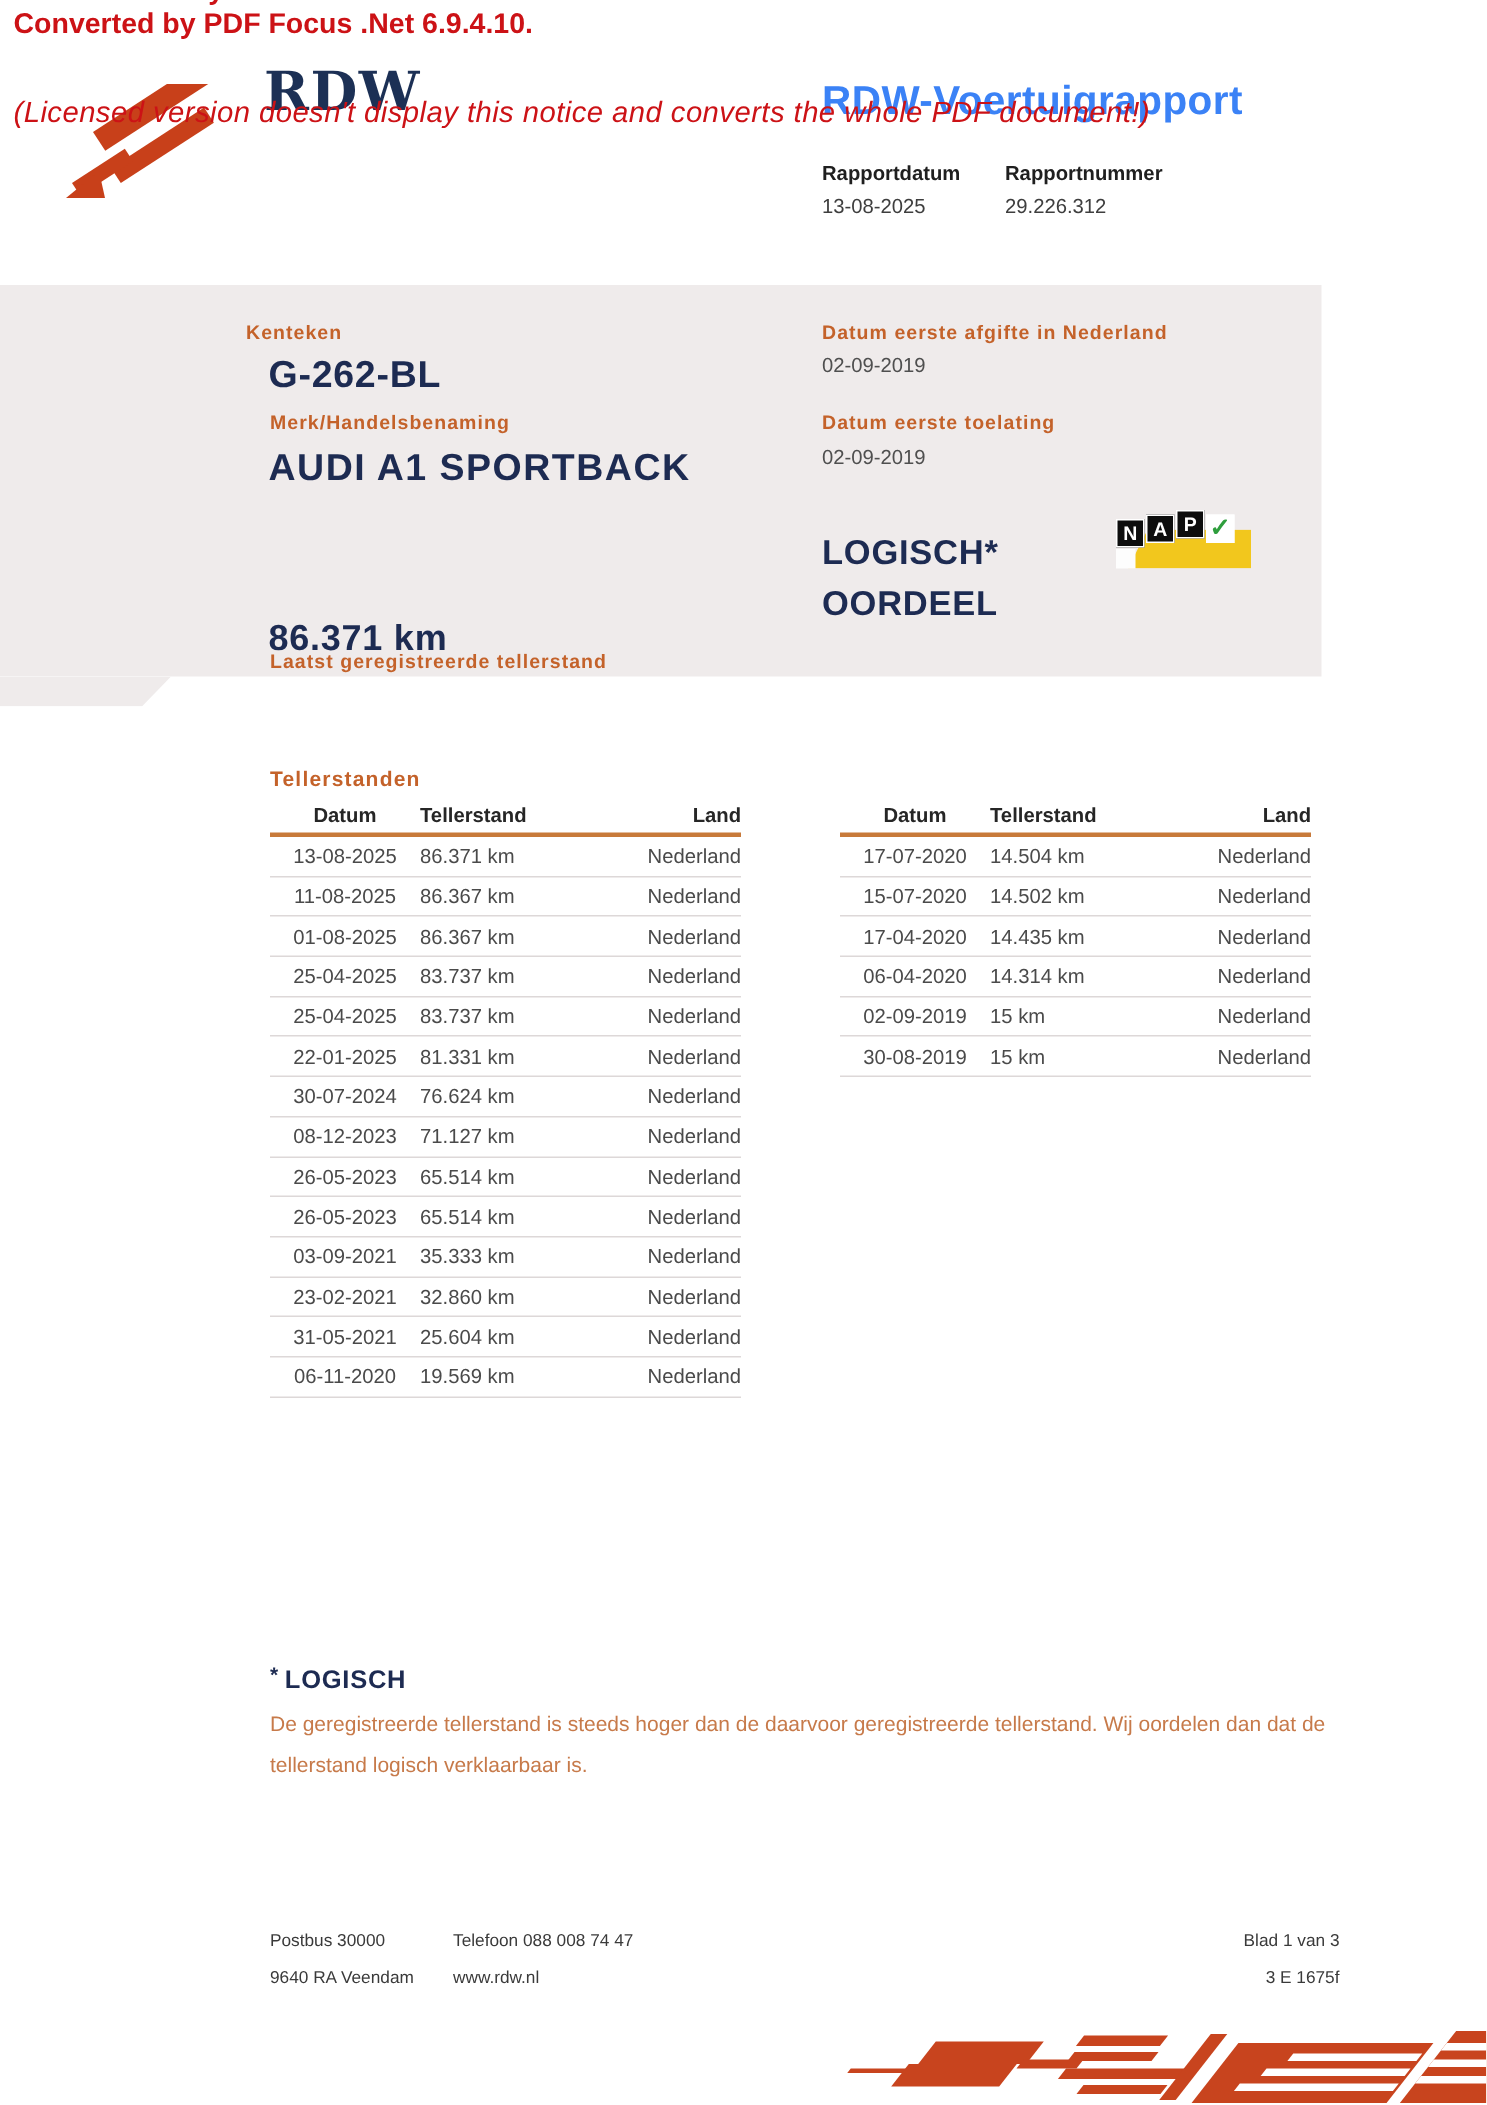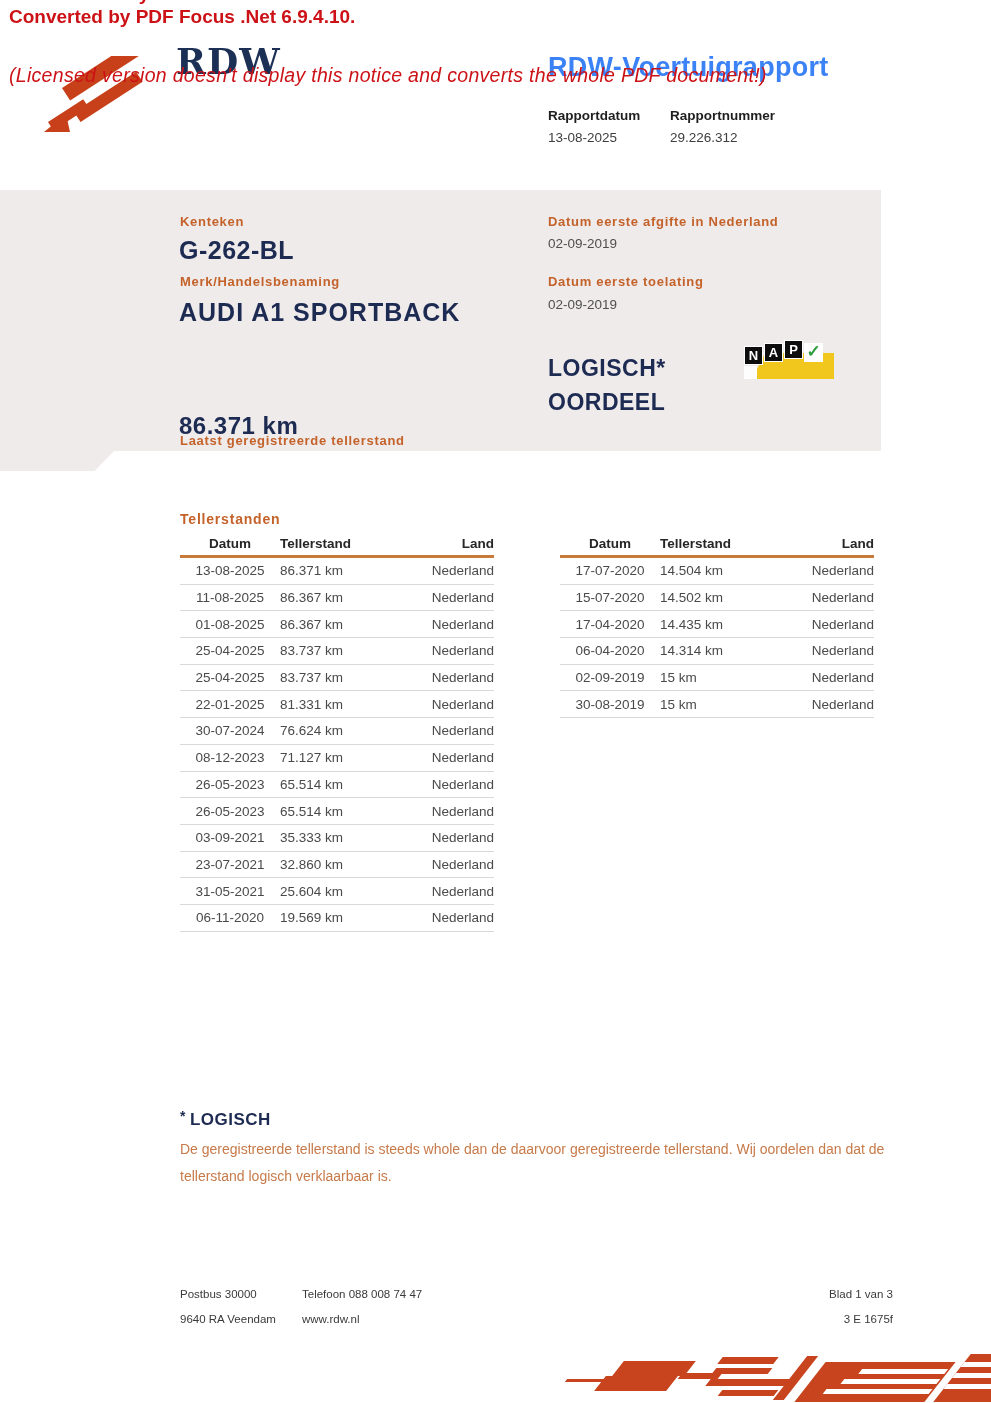--- a/index.html
+++ b/index.html
@@ -85,21 +85,21 @@
   <div class="doc-title">RDW-Voertuigrapport</div>
 
   <div class="meta-label" style="left:548px;">Rapportdatum</div>
   <div class="meta-label" style="left:670px;text-align:center;">Rapportnummer</div>
   <div class="meta-value" style="left:548px;">13-08-2025</div>
   <div class="meta-value" style="left:670px;">29.226.312</div>
 
   <div class="panel"></div>
   <div class="panel-tab"></div>
 
-  <div class="lbl" style="left:180px; top:214px;text-align:center;">Kenteken</div>
+  <div class="lbl" style="left:164px; top:214px;text-align:center;">Kenteken</div>
   <div class="big-navy" style="left:179px; top:236px; font-size:25px; letter-spacing:0.5px;">G-262-BL</div>
 
   <div class="lbl" style="left:180px; top:274px;">Merk/Handelsbenaming</div>
   <div class="big-navy" style="left:179px; top:298px; font-size:25px; letter-spacing:1px;">AUDI A1 SPORTBACK</div>
 
   <div class="lbl" style="left:548px; top:214px;">Datum eerste afgifte in Nederland</div>
   <div class="val-gray" style="left:548px; top:236px;">02-09-2019</div>
 
   <div class="lbl" style="left:548px; top:274px;">Datum eerste toelating</div>
   <div class="val-gray" style="left:548px; top:297px;">02-09-2019</div>
@@ -178,21 +178,21 @@
         <span class="c-datum">26-05-2023</span>
         <span class="c-tell">65.514 km</span>
         <span class="c-land">Nederland</span>
       </div>
       <div class="row">
         <span class="c-datum">03-09-2021</span>
         <span class="c-tell">35.333 km</span>
         <span class="c-land">Nederland</span>
       </div>
       <div class="row">
-        <span class="c-datum">23-07-2021</span>
+        <span class="c-datum">23-02-2021</span>
         <span class="c-tell">32.860 km</span>
         <span class="c-land">Nederland</span>
       </div>
       <div class="row">
         <span class="c-datum">31-05-2021</span>
         <span class="c-tell">25.604 km</span>
         <span class="c-land">Nederland</span>
       </div>
       <div class="row">
         <span class="c-datum">06-11-2020</span>
@@ -236,21 +236,21 @@
         <span class="c-datum">30-08-2019</span>
         <span class="c-tell">15 km</span>
         <span class="c-land">Nederland</span>
       </div>
     </div>
 
   <div class="fn-title">
     <span class="star">*</span>
     <span class="word">LOGISCH</span>
   </div>
-  <div class="fn-body">De geregistreerde tellerstand is steeds whole dan de daarvoor geregistreerde tellerstand. Wij oordelen dan dat de tellerstand logisch verklaarbaar is.</div>
+  <div class="fn-body">De geregistreerde tellerstand is steeds hoger dan de daarvoor geregistreerde tellerstand. Wij oordelen dan dat de tellerstand logisch verklaarbaar is.</div>
 
   <div class="ft" style="left:180px; top:1288px;">Postbus 30000</div>
   <div class="ft" style="left:180px; top:1313px;">9640 RA Veendam</div>
   <div class="ft" style="left:302px; top:1288px;">Telefoon 088 008 74 47</div>
   <div class="ft" style="left:302px; top:1313px;">www.rdw.nl</div>
   <div class="ft ft-r" style="top:1288px;">Blad 1 van 3</div>
   <div class="ft ft-r" style="top:1313px;">3 E 1675f</div>
 
   <div class="stripes">
     <div class="bar" style="left:6px;   top:27px; width:68px;  height:3px;"></div>

